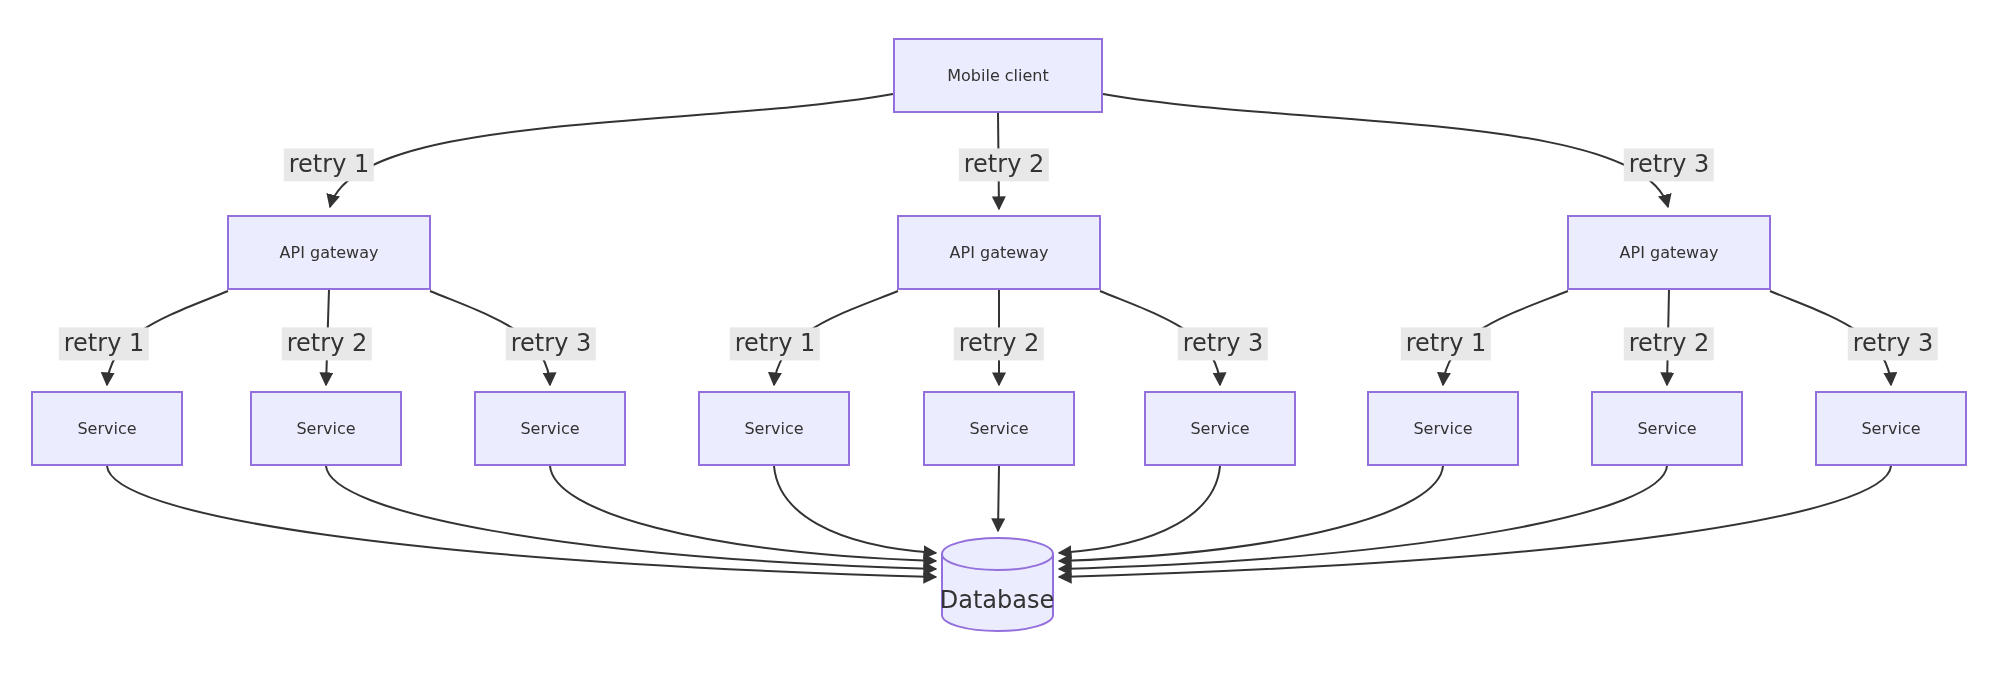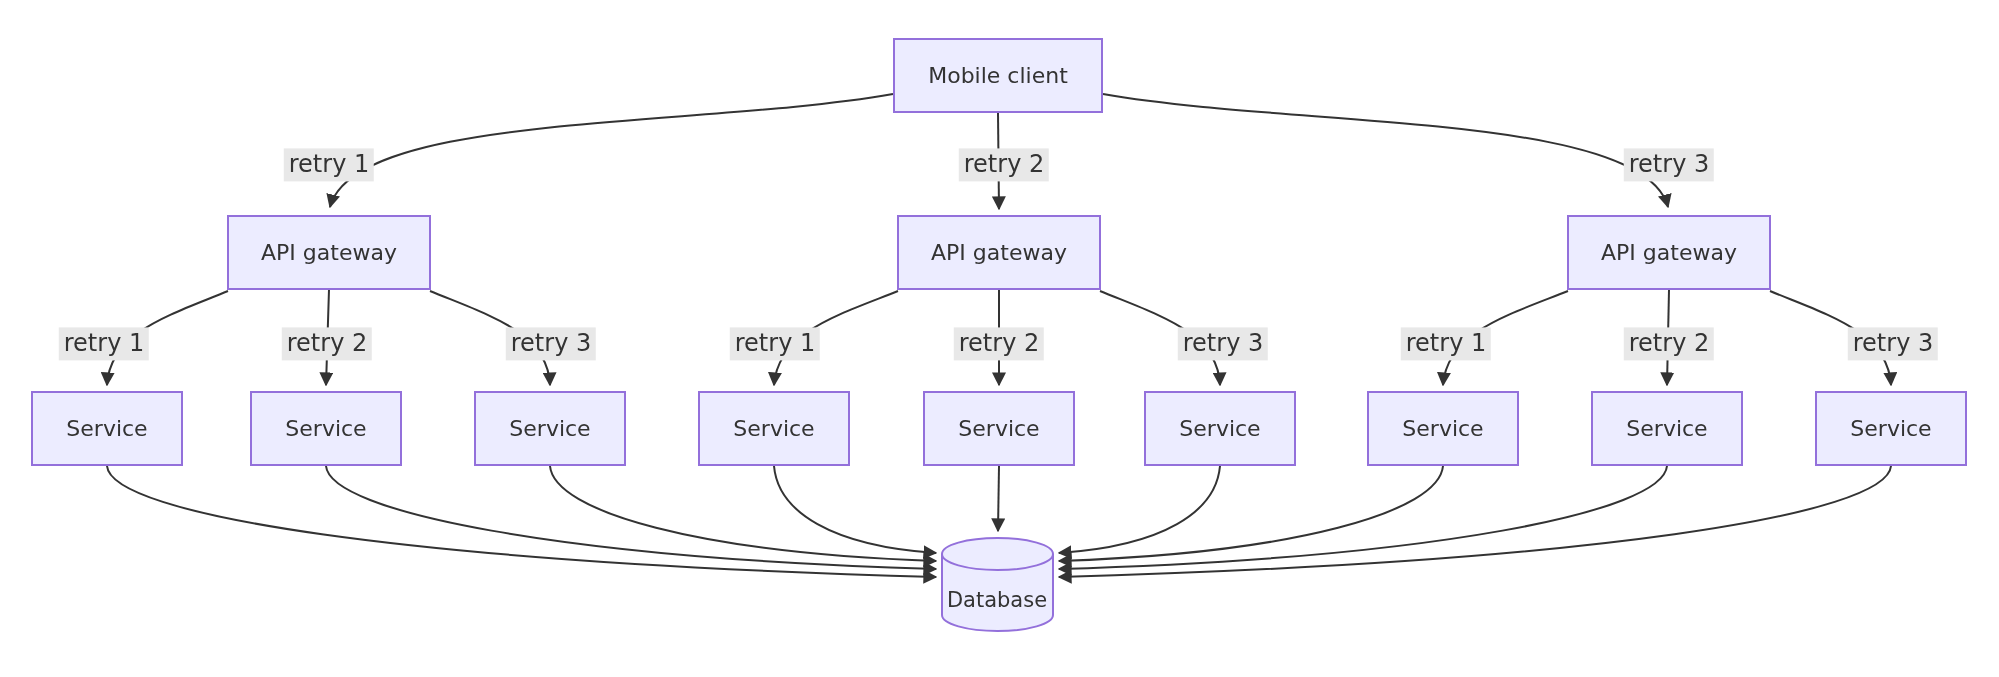--- a/index.html
+++ b/index.html
@@ -37,30 +37,30 @@
   .edges .cyl-rim { fill: none; stroke: var(--node-border); stroke-width: 2px; }
   .node {
     position: absolute;
     z-index: 2;
     display: flex;
     align-items: center;
     justify-content: center;
     background: var(--node-fill);
     border: 2px solid var(--node-border);
     color: var(--node-text);
-    font-size: 22px;
+    font-size: 16px;
     line-height: 1;
     white-space: nowrap;
   }
   .db-label {
     position: absolute;
     z-index: 3;
     transform: translate(-50%, -50%);
     color: var(--node-text);
-    font-size: 21px;
+    font-size: 24px;
     white-space: nowrap;
   }
   .edge-label {
     position: absolute;
     z-index: 3;
     transform: translate(-50%, -50%);
     background: var(--edge-label-bg);
     color: var(--edge-label-text);
     font-size: 24px;
     line-height: 1.3;

